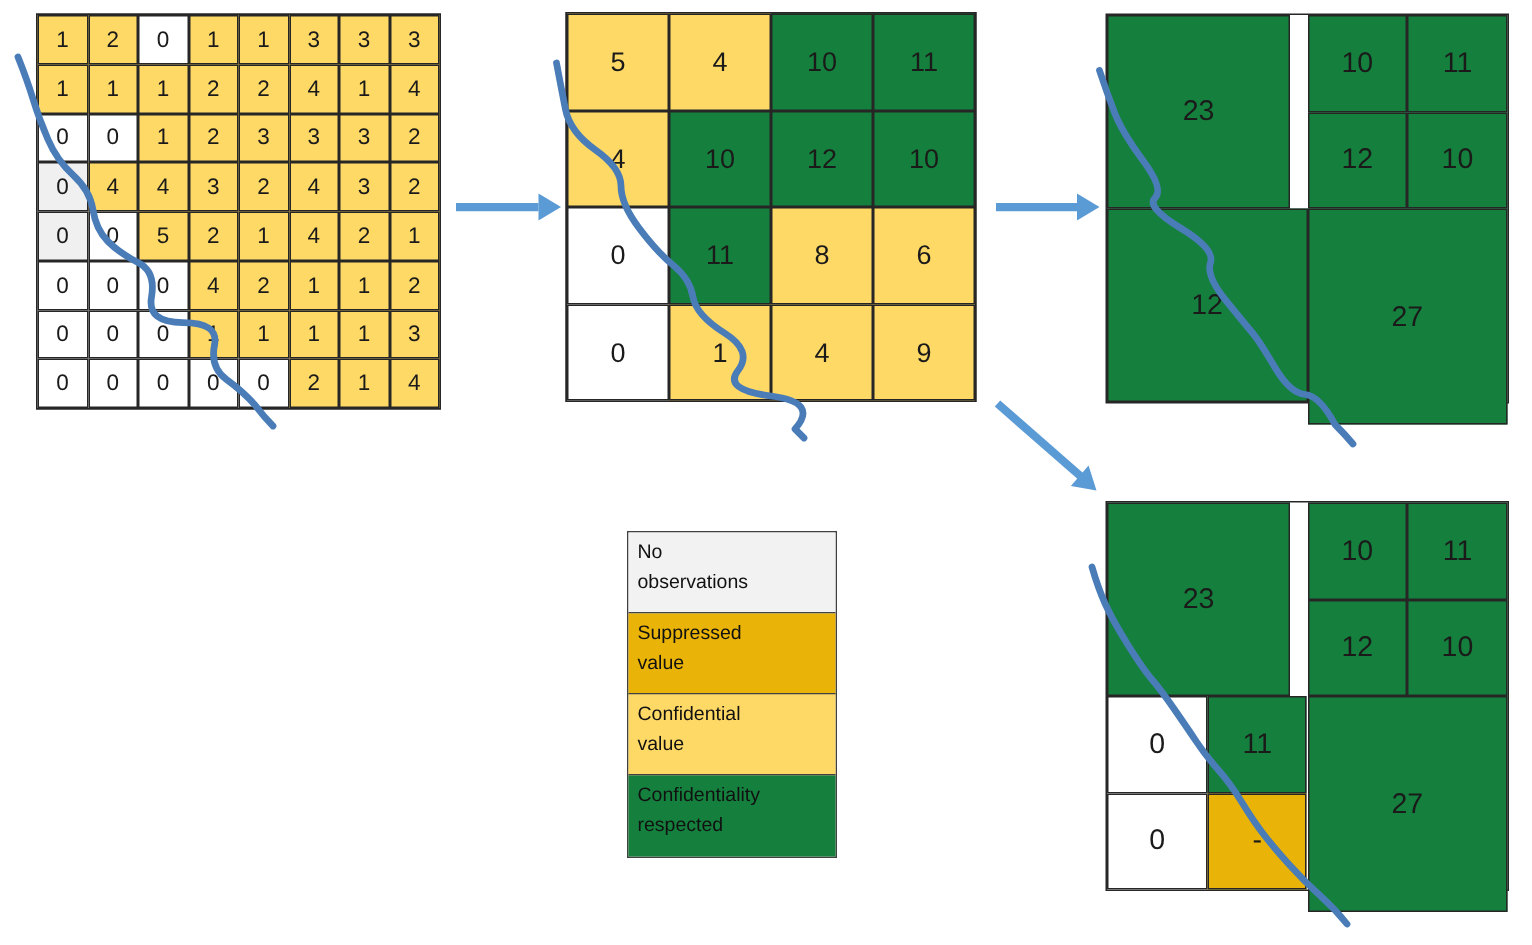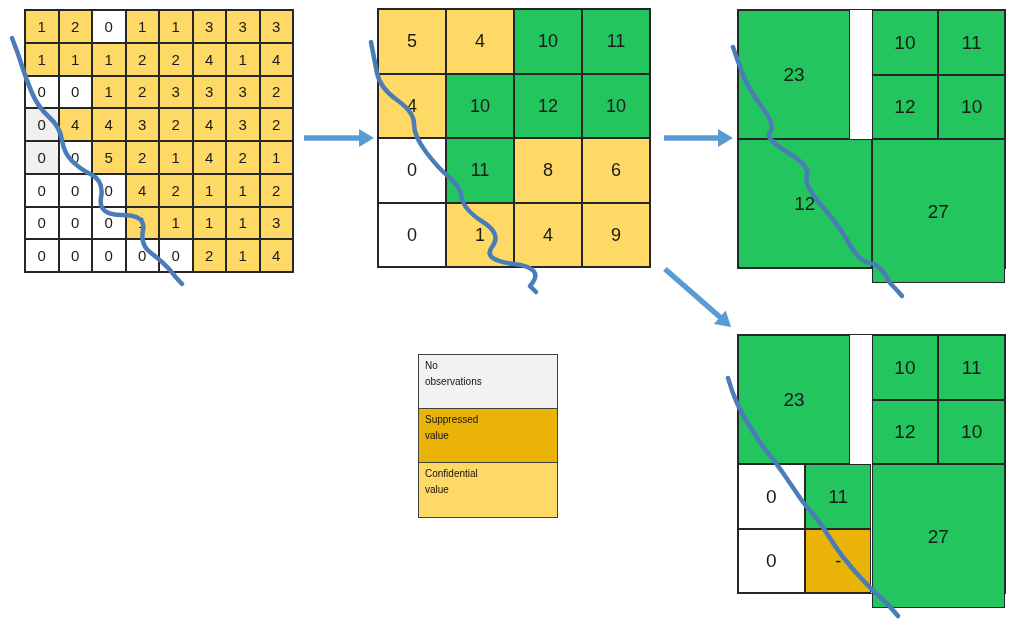--- a/index.html
+++ b/index.html
@@ -8,21 +8,21 @@
     position: relative;
     width: 1021px;
     height: 630px;
     background: #ffffff;
     font-family: "Liberation Sans", sans-serif;
     color: #1a1a1a;
     overflow: hidden;
   }
   
   .c-y { background: #FFD966; }  
-  .c-g { background: #22c55e; }  
+  .c-g { background: #15803d; }  
   .c-w { background: #FFFFFF; }  
   .c-l { background: #F0F0F0; }  
   .c-x { background: #eab308; }  
   .c-f { background: #F2F2F2; }  
 
   .gridbox {
     position: absolute;
     display: grid;
     border: 1px solid #262626;
     background: #262626;
@@ -41,21 +41,21 @@
     border: 1px solid #262626;
   }
   #grid3 { left: 737px; top: 9px; }
   #grid4 { left: 737px; top: 334px; }
   .qc {
     position: absolute;
     border: 1px solid #262626;
     display: flex; align-items: center; justify-content: center;
     font-size: 19px; line-height: 1;
   }
-  .s-tl  { left: 0;        top: 0;        width: 112px; height: 129px; }
+  .s-tl  { left: 0;        top: 0;        width: 122px; height: 129px; }
   .s-tr1 { left: 133.5px;  top: 0;        width: 66.8px;  height: 64.5px; }
   .s-tr2 { left: 200.3px;  top: 0;        width: 66.7px;  height: 64.5px; }
   .s-tr3 { left: 133.5px;  top: 64.5px;   width: 66.8px;  height: 64.5px; }
   .s-tr4 { left: 200.3px;  top: 64.5px;   width: 66.7px;  height: 64.5px; }
   .s-bl  { left: 0;        top: 129px;    width: 133.5px; height: 129px; }
   .s-br  { left: 133.5px;  top: 129px;    width: 133.5px; height: 144px; }
   .s-bl1 { left: 0;        top: 129px;    width: 66.8px;  height: 64.5px; }
   .s-bl2 { left: 66.8px;   top: 129px;    width: 66.7px;  height: 64.5px; }
   .s-bl3 { left: 0;        top: 193.5px;  width: 66.8px;  height: 64.5px; }
   .s-bl4 { left: 66.8px;   top: 193.5px;  width: 66.7px;  height: 64.5px; }
@@ -63,21 +63,21 @@
   #legend {
     position: absolute;
     left: 418px; top: 354px;
     width: 140px;
     border: 1.5px solid #404040;
   }
   .leg-row {
     height: 54px;
     border-bottom: 1.5px solid #404040;
     padding: 3px 6px;
-    font-size: 10px;
+    font-size: 13px;
     line-height: 1.55;
     white-space: pre-line;
     color: #111111;
   }
   .leg-row:last-child { border-bottom: none; }
 
   #overlay {
     position: absolute;
     left: 0; top: 0;
     pointer-events: none;
@@ -197,20 +197,22 @@
       <div class="qc s-br c-g">27</div>
     </div>
 
   <div id="legend">
       <div class="leg-row c-f">No
 observations</div>
       <div class="leg-row c-x">Suppressed
 value</div>
       <div class="leg-row c-y">Confidential
 value</div>
+      <div class="leg-row c-g">Confidentiality
+respected</div>
     </div>
 
   <svg id="overlay" width="1021" height="630" viewBox="0 0 1021 630">
 
     <path d="M12,38 Q18,53 22,66 T32,93 T49,117 T62,140 T72,161 T92,175 T101,198 T122,215 T143,230 T151,253 T170,270 Q176,278 182,284" fill="none" stroke="#4A7CB8" stroke-width="4.5" stroke-linecap="round" stroke-linejoin="round"></path>
     <path d="M371,42 Q374,58 377,73 T397,100 T414,124 T426,152 T449,177 T462,198 T483,222 T492,247 T514,264 T530,286 L536,292" fill="none" stroke="#4A7CB8" stroke-width="4.5" stroke-linecap="round" stroke-linejoin="round"></path>
     <path d="M733,47 Q738,62 743,75 T762,107 T770,132 T787,152 T807,175 T817,200 T835,222 T850,245 T870,263 T890,283 Q897,290 902,296" fill="none" stroke="#4A7CB8" stroke-width="4.5" stroke-linecap="round" stroke-linejoin="round"></path>
     <path d="M728,378 Q732,392 737,403 T752,430 T768,453 T783,473 T798,495 T812,513 T828,535 T843,557 T860,577 T880,597 Q890,606 898,616" fill="none" stroke="#4A7CB8" stroke-width="4.5" stroke-linecap="round" stroke-linejoin="round"></path>
 
     <g>

